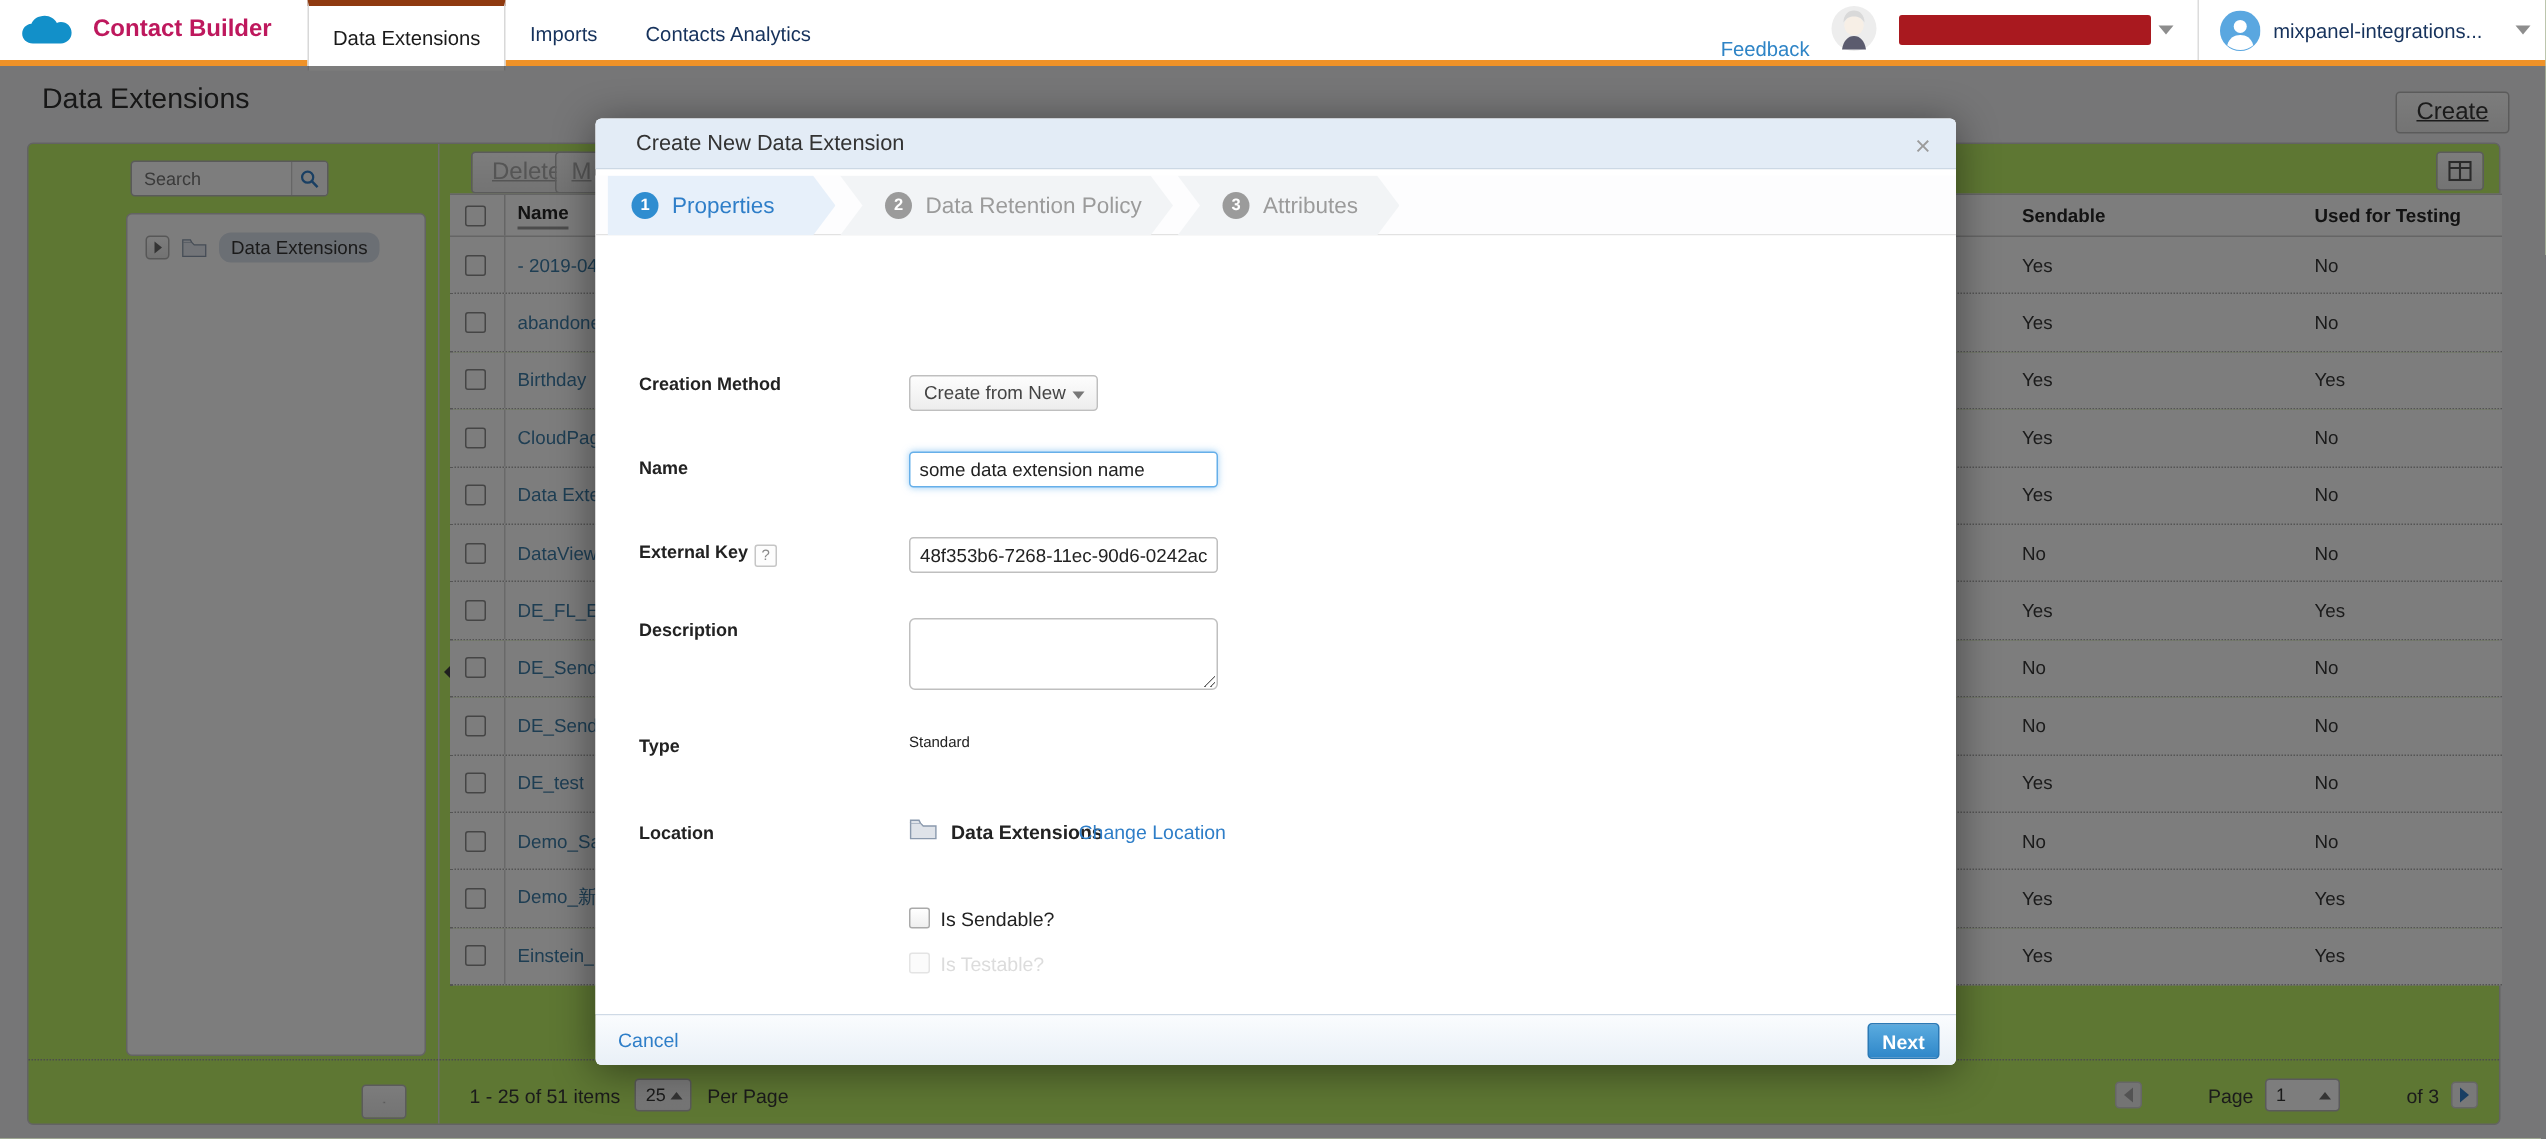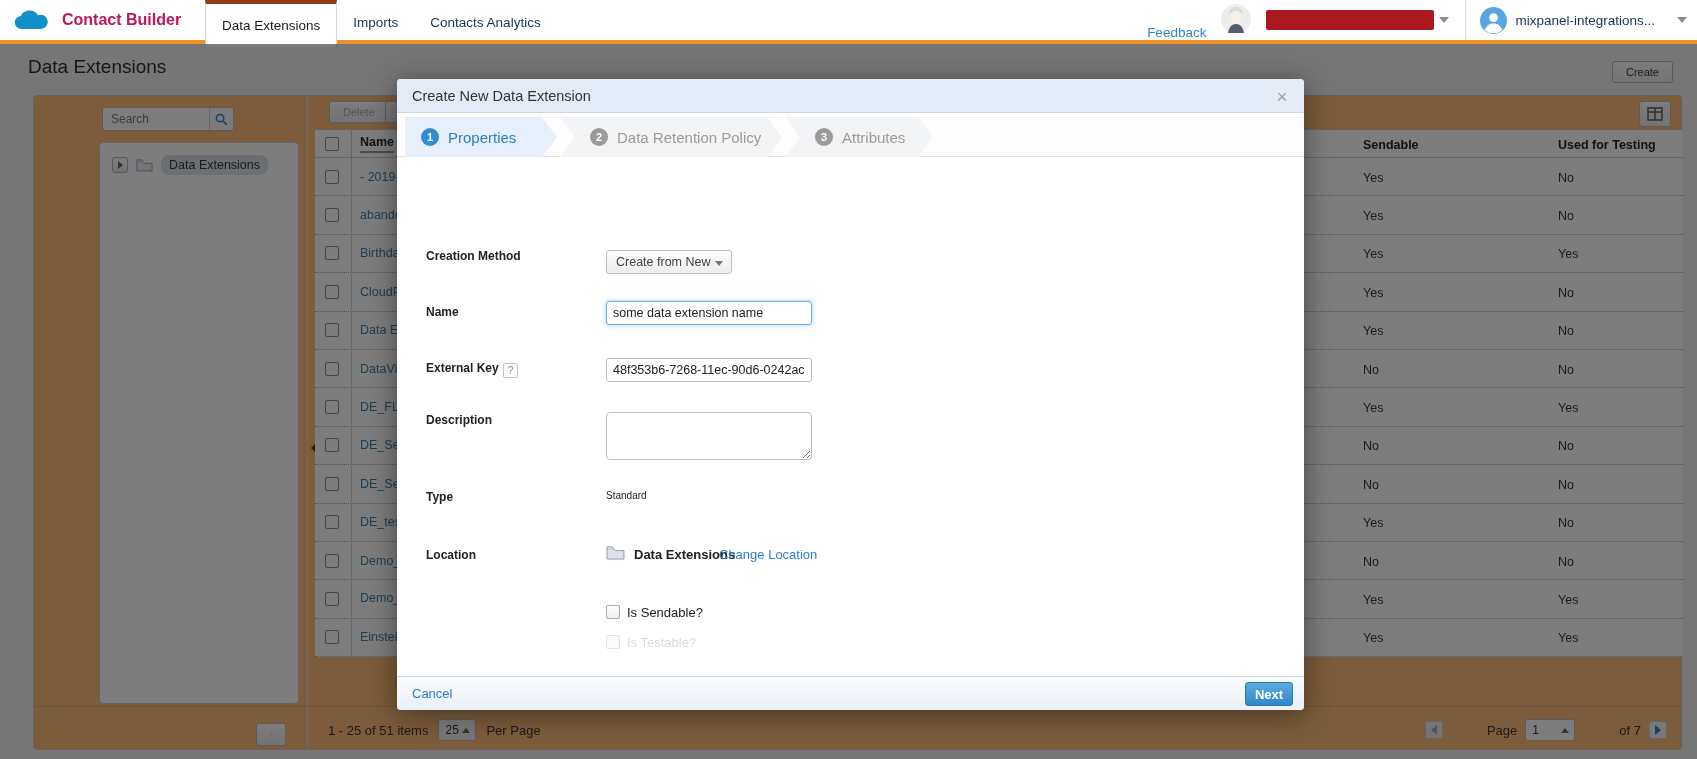--- a/index.html
+++ b/index.html
@@ -25,26 +25,26 @@
                 border-top:6px solid #8d8d8d; margin-left:5px; }
   .nav-divider { width:1px; height:40px; background:#dcdcdc; margin:0 14px 0 16px; }
   .user-avatar { width:27px; height:27px; margin-right:8px; }
   .account-name { color:#16325c; font-size:13.5px; max-width:150px; white-space:nowrap; }
   .account-caret { margin-left:22px; }
 
   
   .page { position:absolute; left:0; top:44px; width:1697px; height:715px; background:#f0f1f3; z-index:1; }
   .page-title { position:absolute; left:28px; top:12px; font-size:19px; color:#2b2b2b; }
   .btn { display:inline-flex; align-items:center; justify-content:center; border:1px solid #b9b9b9;
-         border-radius:3px; background:linear-gradient(#fdfdfd,#ebebeb); color:#333; font-size:11px;
-         padding:4px 13px; cursor:pointer; }
+         border-radius:3px; background:linear-gradient(#fdfdfd,#ebebeb); color:#333; font-size:16px;
+         padding:4px 13px; cursor:pointer;text-decoration:underline; }
   .btn.disabled { color:#ababab; }
   .create-btn { position:absolute; right:24px; top:17px; }
 
-  .outer-panel { position:absolute; left:33px; top:51px; width:1649px; height:655px; background:#fdba74;
+  .outer-panel { position:absolute; left:18px; top:51px; width:1649px; height:655px; background:#bef264;
                  border:1px solid #c9c9c9; border-radius:4px; }
 
   
   .sidebar { position:absolute; left:0; top:0; width:274px; height:653px; border-right:1px solid #ddd; }
   .search-wrap { position:absolute; left:68px; top:11px; width:132px; height:24px; }
   .search-input { width:132px; height:24px; border:1px solid #b6b6b6; border-radius:3px; font-size:12px;
                   padding:0 26px 0 8px; color:#555; font-family:"Liberation Sans",sans-serif; }
   .search-btn { position:absolute; right:1px; top:1px; width:24px; height:22px; border-left:1px solid #cfcfcf;
                 display:flex; align-items:center; justify-content:center; cursor:pointer; background:#fafafa;
                 border-radius:0 2px 2px 0; }
@@ -104,21 +104,21 @@
   .pg-label { font-size:13px; color:#333;margin-left:36px; }
   .page-input-wrap { position:relative; width:50px; height:22px; border:1px solid #b6b6b6; border-radius:3px; background:#fff; }
   .page-input { width:30px; height:20px; border:none; font-size:12px; padding-left:6px; color:#333;
                 font-family:"Liberation Sans",sans-serif; outline:none; background:transparent; }
 
   
   .overlay { position:absolute; left:0; top:44px; width:1697px; height:715px; background:rgba(5,5,5,0.52); z-index:40; }
   .modal { position:absolute; left:397px; top:79px; width:907px; height:631px; background:#fff; border-radius:4px;
            box-shadow:0 4px 28px rgba(0,0,0,0.45); z-index:60; }
   .modal-header { position:absolute; left:0; top:0; width:100%; height:34px; background:#e3ecf6;
-                  border-bottom:1px solid #ccd8e4; border-radius:4px 4px 0 0; display:flex; align-items:center; }
+                  border-bottom:1px solid #ccd8e4; border-radius:4px 4px 0 0; display:flex; align-items:center;padding-left:12px; }
   .modal-title { font-size:14.5px; color:#333; margin-left:15px; }
   .modal-close { position:absolute; right:12px; top:8px; font-size:18px; color:#9b9b9b; cursor:pointer;
                  width:20px; text-align:center; }
   .steps { position:absolute; left:0; top:38px; width:100%; height:40px; background:#fdfdfe;
            border-bottom:1px solid #e2e2e2; }
   .step { position:absolute; top:0; height:40px; display:flex; align-items:center; gap:9px; }
   .step-1 { left:8px; width:152px; background:#e7f0fa; padding-left:16px;
             clip-path:polygon(0 0,calc(100% - 15px) 0,100% 50%,calc(100% - 15px) 100%,0 100%); }
   .step-2 { left:163px; width:222px; background:#f2f4f6; padding-left:30px;
             clip-path:polygon(0 0,calc(100% - 15px) 0,100% 50%,calc(100% - 15px) 100%,0 100%,15px 50%); }
@@ -419,21 +419,21 @@
         </div>
         <div class="pg-right">
           <div class="pager-btn">
               <span class="tri-left"></span>
             </div>
           <span class="pg-label">Page</span>
           <div class="page-input-wrap">
             <input class="page-input" value="1" style="">
             <span class="spin-up"></span>
           </div>
-          <span class="pg-label">of 7</span>
+          <span class="pg-label">of 3</span>
           <div class="pager-btn" style="background:#f6f6f6">
               <span class="tri-right"></span>
             </div>
         </div>
       </div>
     </div>
   </div>
 
   <div class="overlay"></div>
 

